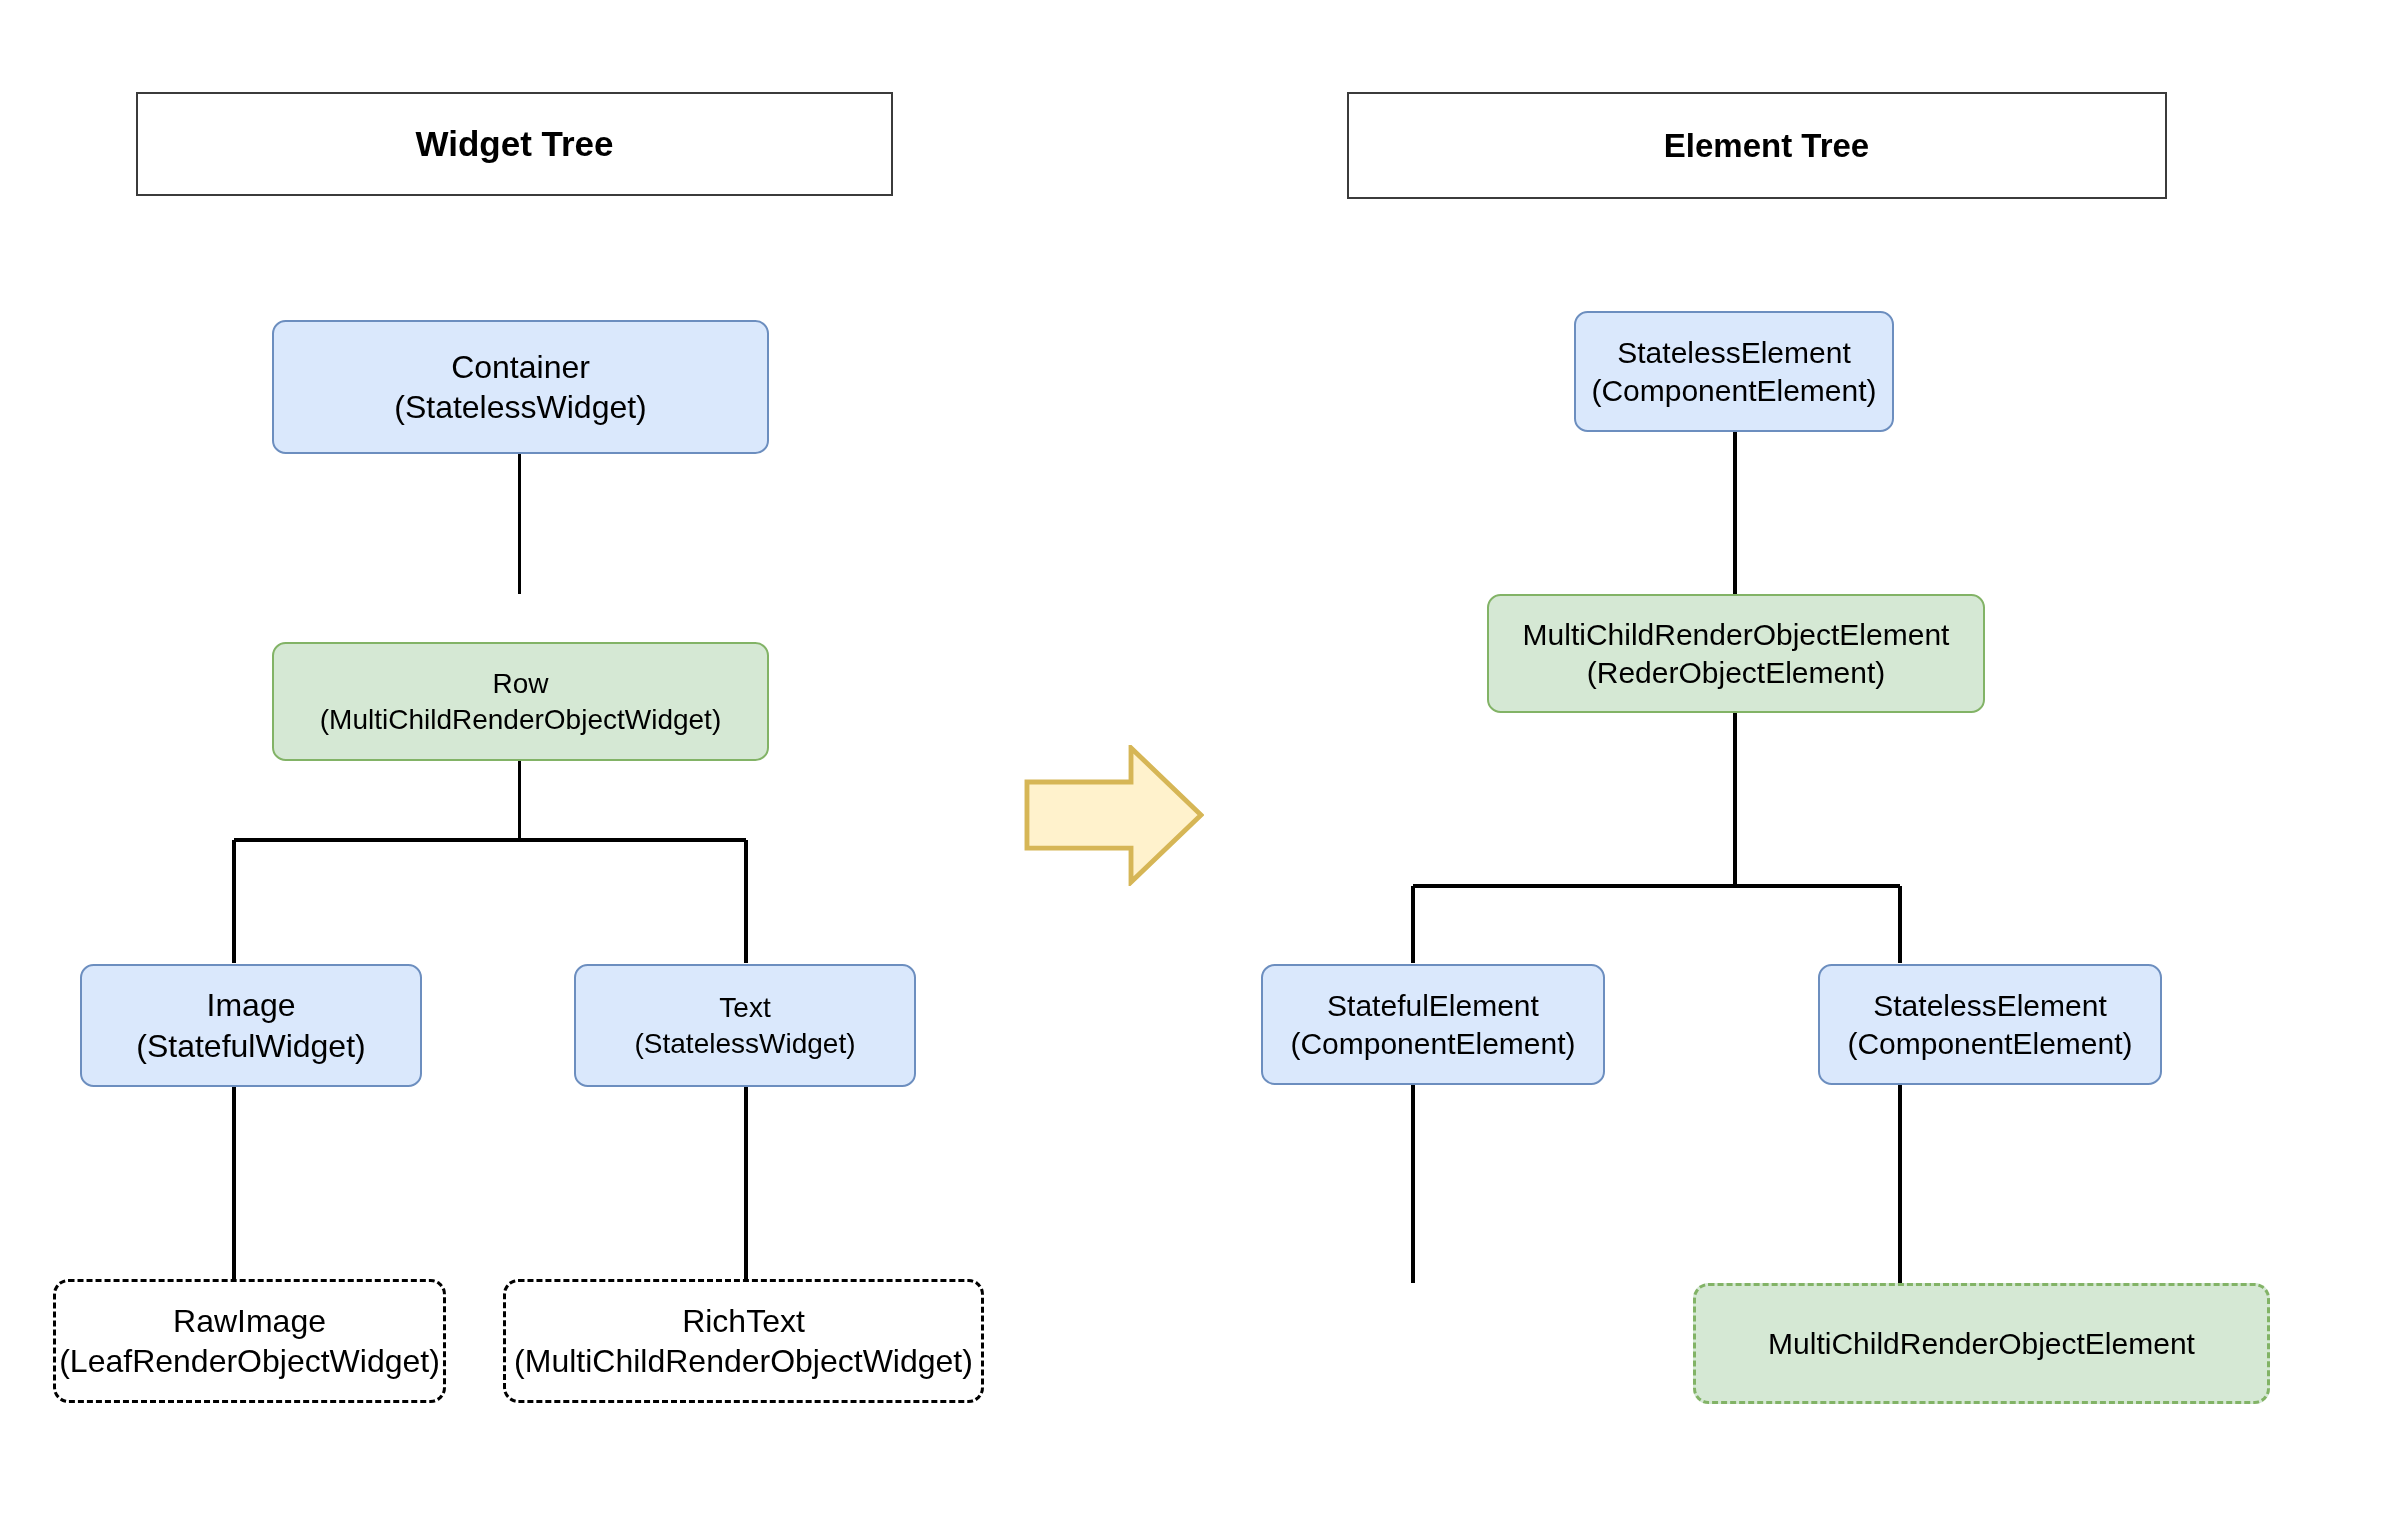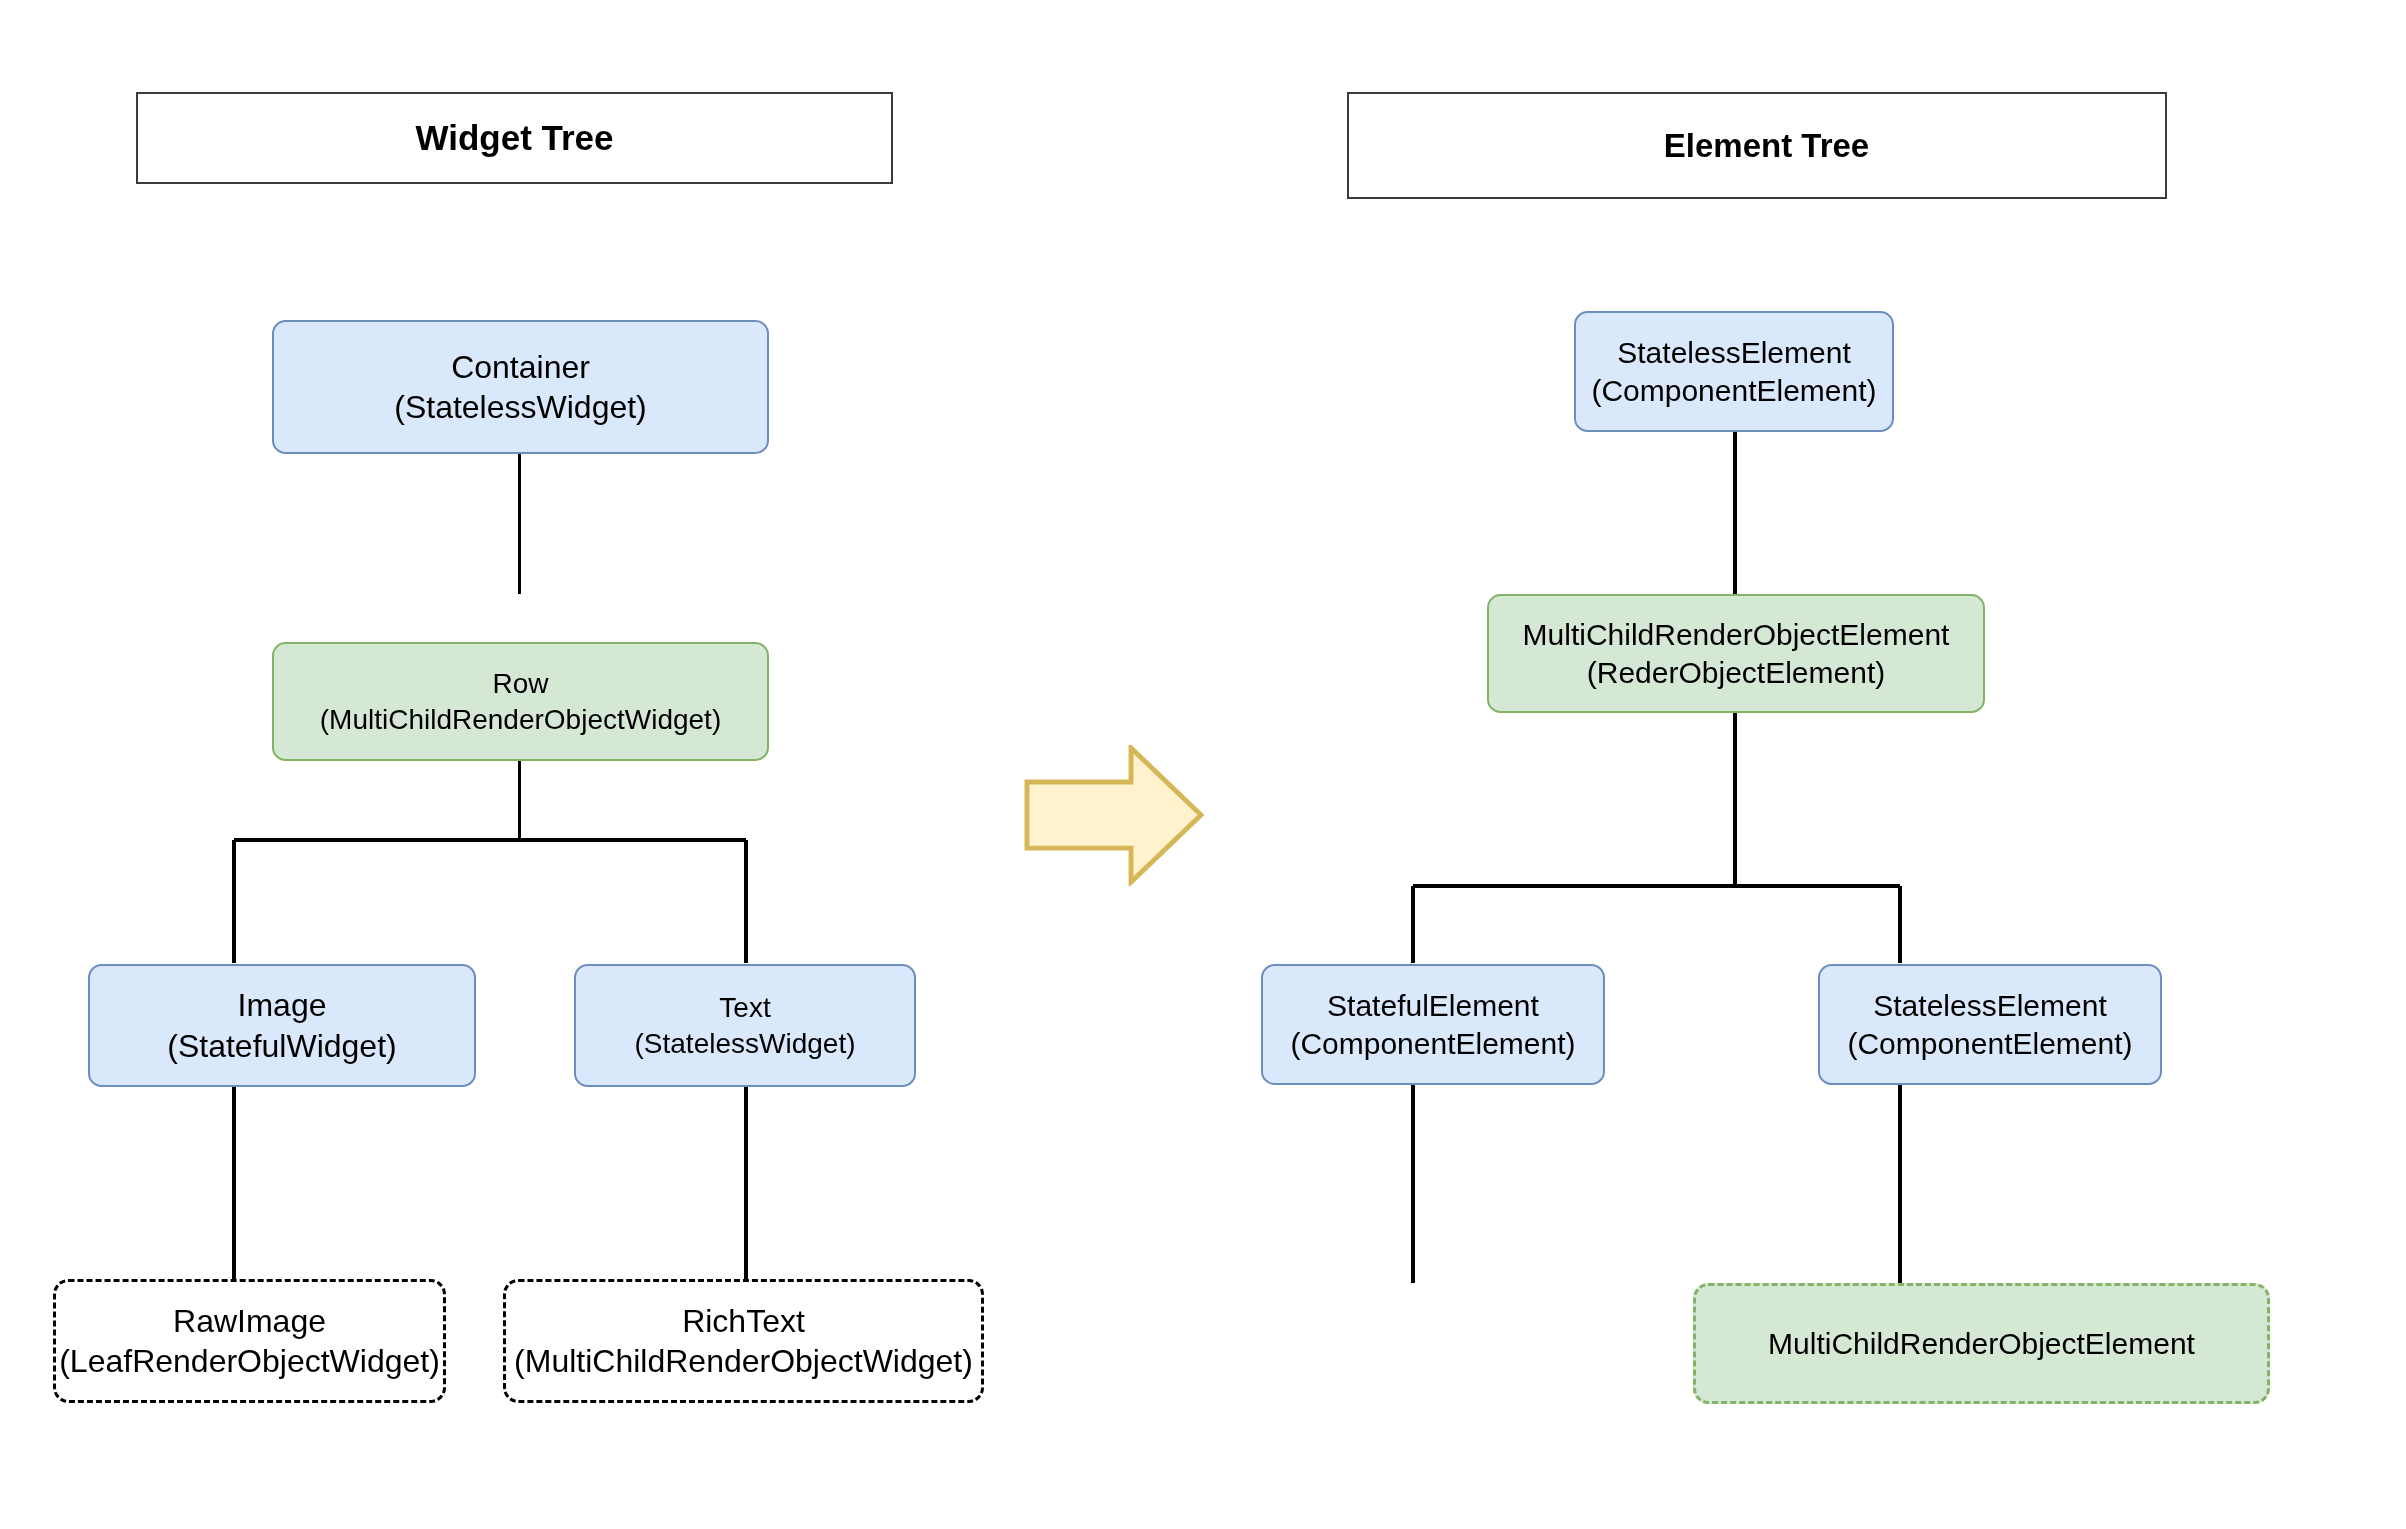--- a/index.html
+++ b/index.html
@@ -108,21 +108,21 @@
       <line x1="1788" y1="735" x2="1788" y2="913"></line>
       <line x1="1456" y1="913" x2="1958" y2="913"></line>
       <line x1="1456" y1="913" x2="1456" y2="993"></line>
       <line x1="1958" y1="913" x2="1958" y2="993"></line>
 
       <line x1="1456" y1="1118" x2="1456" y2="1322"></line>
       <line x1="1958" y1="1118" x2="1958" y2="1322"></line>
     </g>
   </svg>
 
-  <div class="panel" style="left:136px; top:92px; width:757px; height:92px; font-size:35px;">
+  <div class="panel" style="left:136px; top:92px; width:757px; height:104px; font-size:35px;">
     <span>Widget Tree</span>
   </div>
 
   <div class="panel" style="left:1347px; top:92px; width:820px; height:107px; font-size:33px;padding-left:19px;">
     <span>Element Tree</span>
   </div>
 
   <div class="arrow-wrap" style="left:1024px; top:745px; width:180px; height:141px;">
     <svg width="180" height="141" viewBox="0 0 185 145">
       <polygon points="3,38 110,38 110,3 182,72 110,141 110,106 3,106" fill="#fff2cc" stroke="#d6b656" stroke-width="5" stroke-linejoin="miter"></polygon>
@@ -132,21 +132,21 @@
   <div class="node rounded blue" style="left:272px; top:320px; width:497px; height:134px; font-size:32px;">
     <span class="title">Container</span>
     <span class="sub">(StatelessWidget)</span>
   </div>
 
   <div class="node rounded green" style="left:272px; top:594px; width:497px; height:119px; font-size:28px;margin-top:48px;">
     <span class="title">Row</span>
     <span class="sub">(MultiChildRenderObjectWidget)</span>
   </div>
 
-  <div class="node rounded blue" style="left:88px; top:964px; width:388px; height:123px; font-size:32px;">
+  <div class="node rounded blue" style="left:80px; top:964px; width:342px; height:123px; font-size:32px;">
     <span class="title">Image</span>
     <span class="sub">(StatefulWidget)</span>
   </div>
 
   <div class="node rounded blue" style="left:574px; top:964px; width:342px; height:123px; font-size:28px;">
     <span class="title">Text</span>
     <span class="sub">(StatelessWidget)</span>
   </div>
 
   <div class="node dashed-black" style="left:53px; top:1279px; width:393px; height:124px; font-size:32px;">

